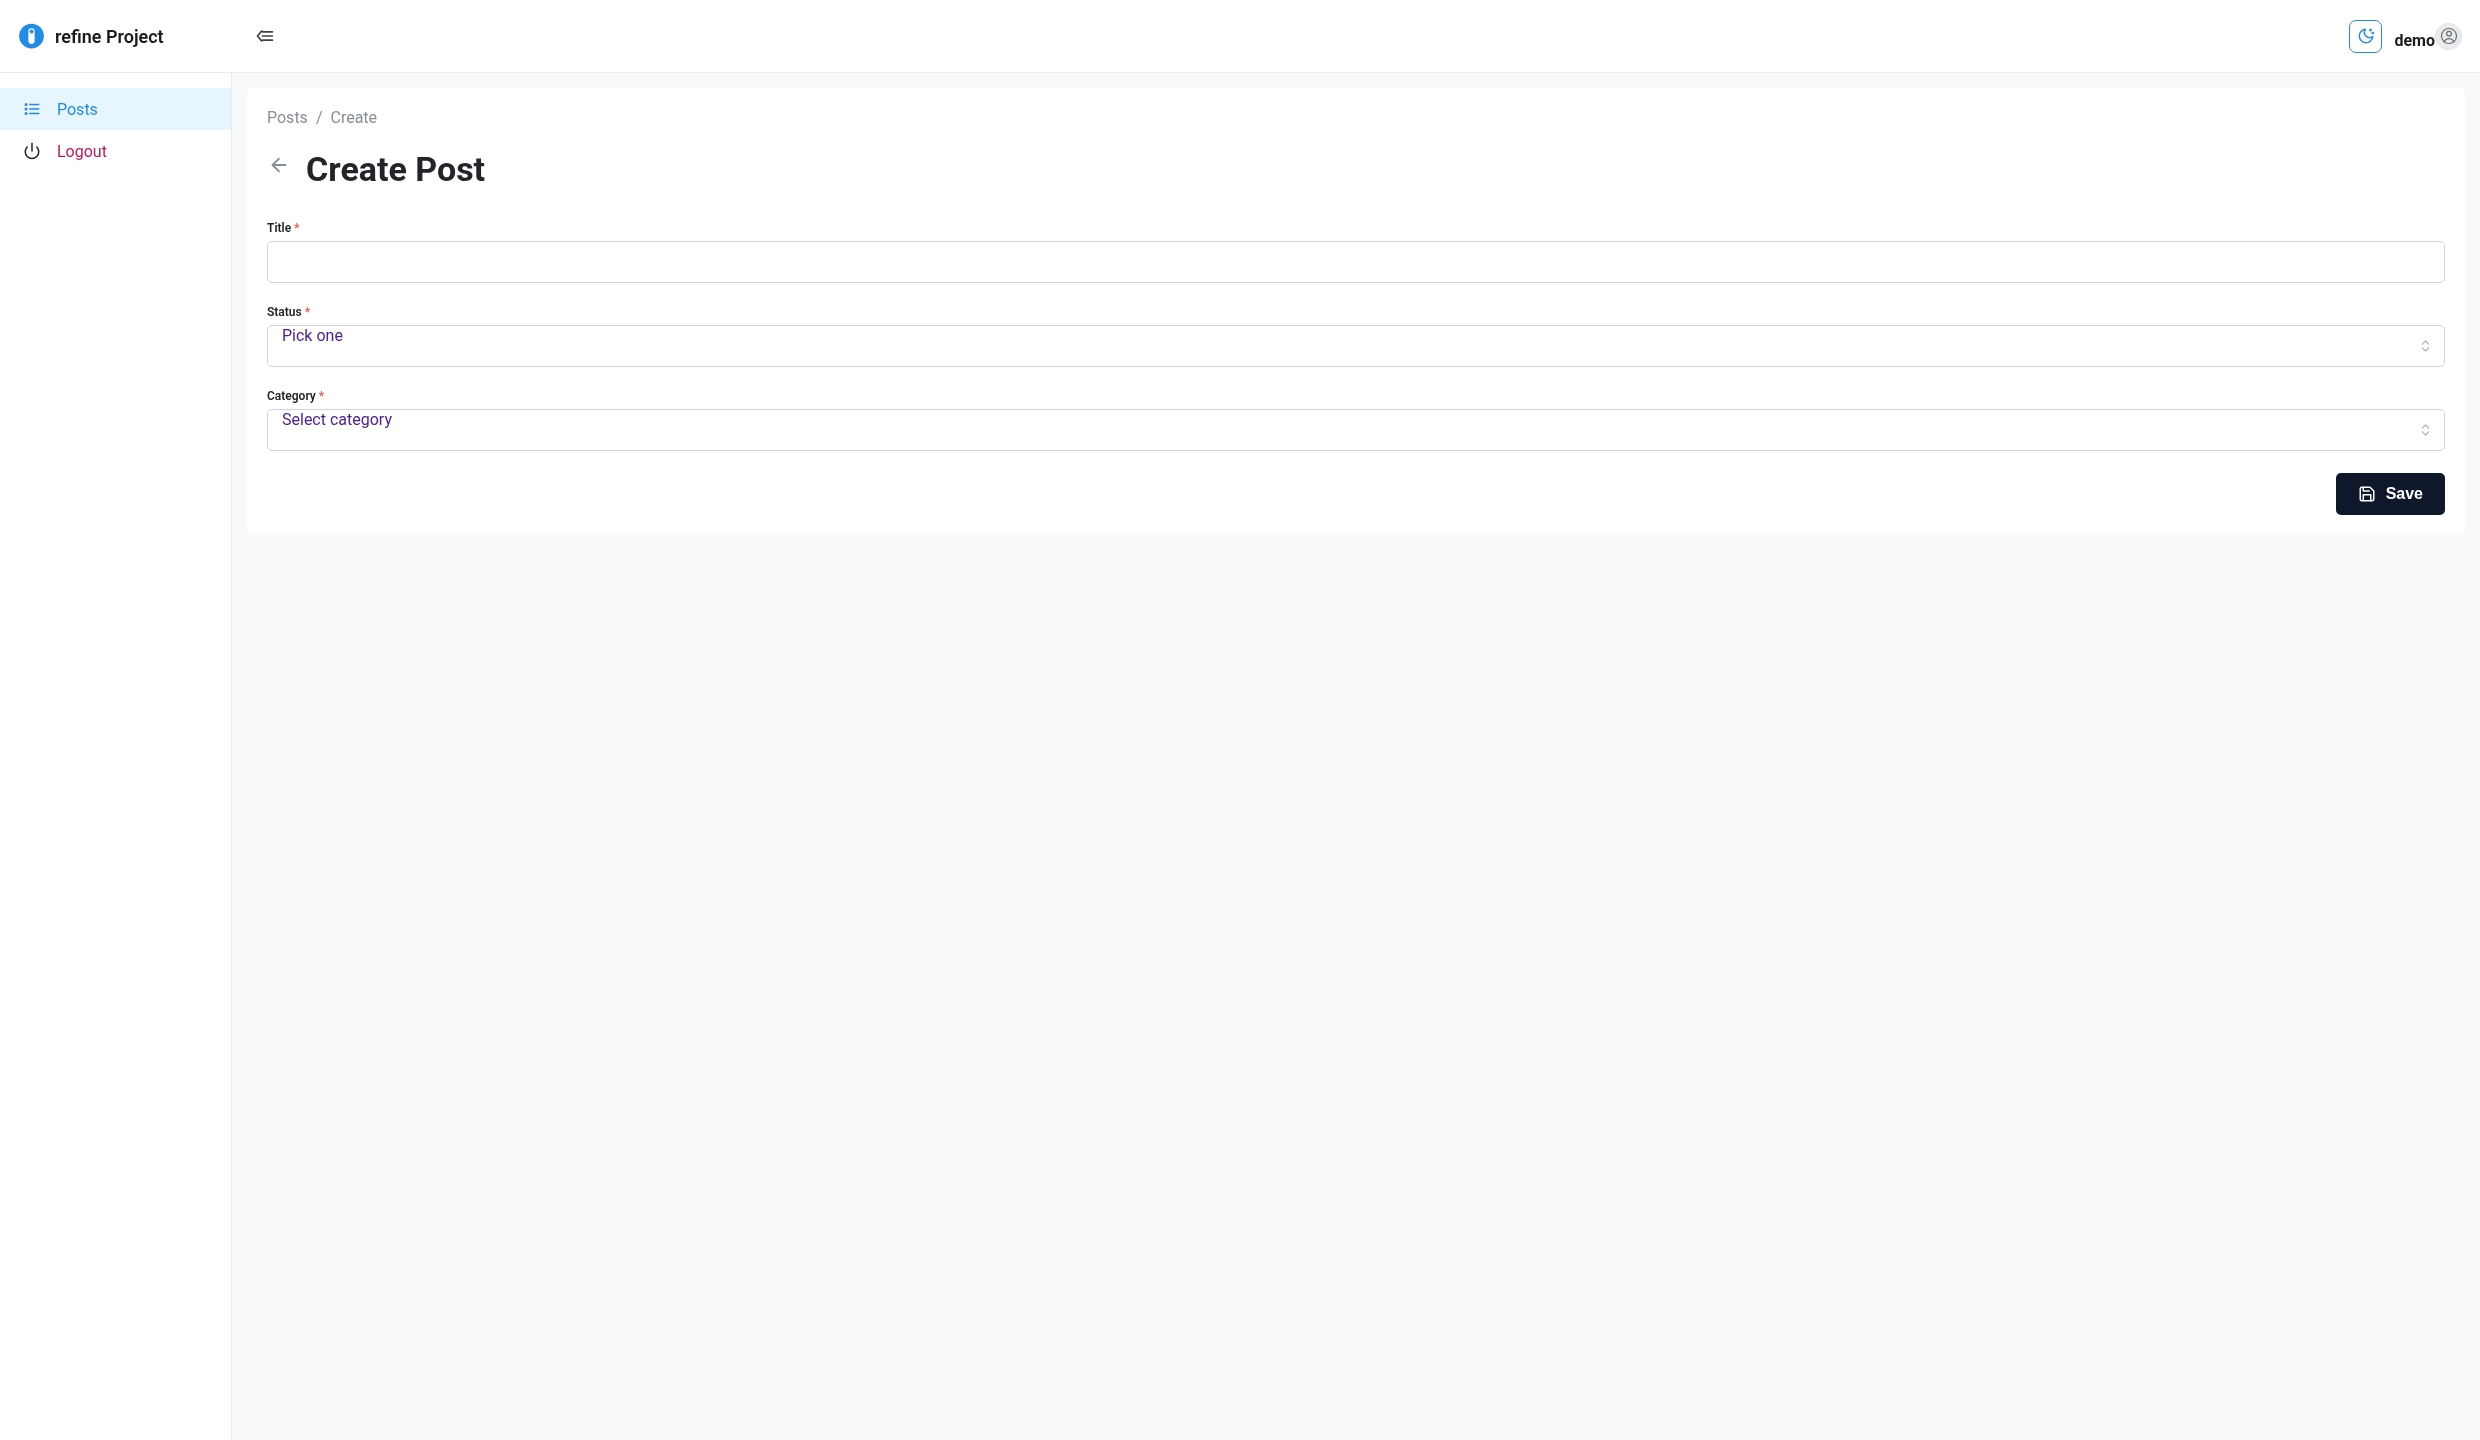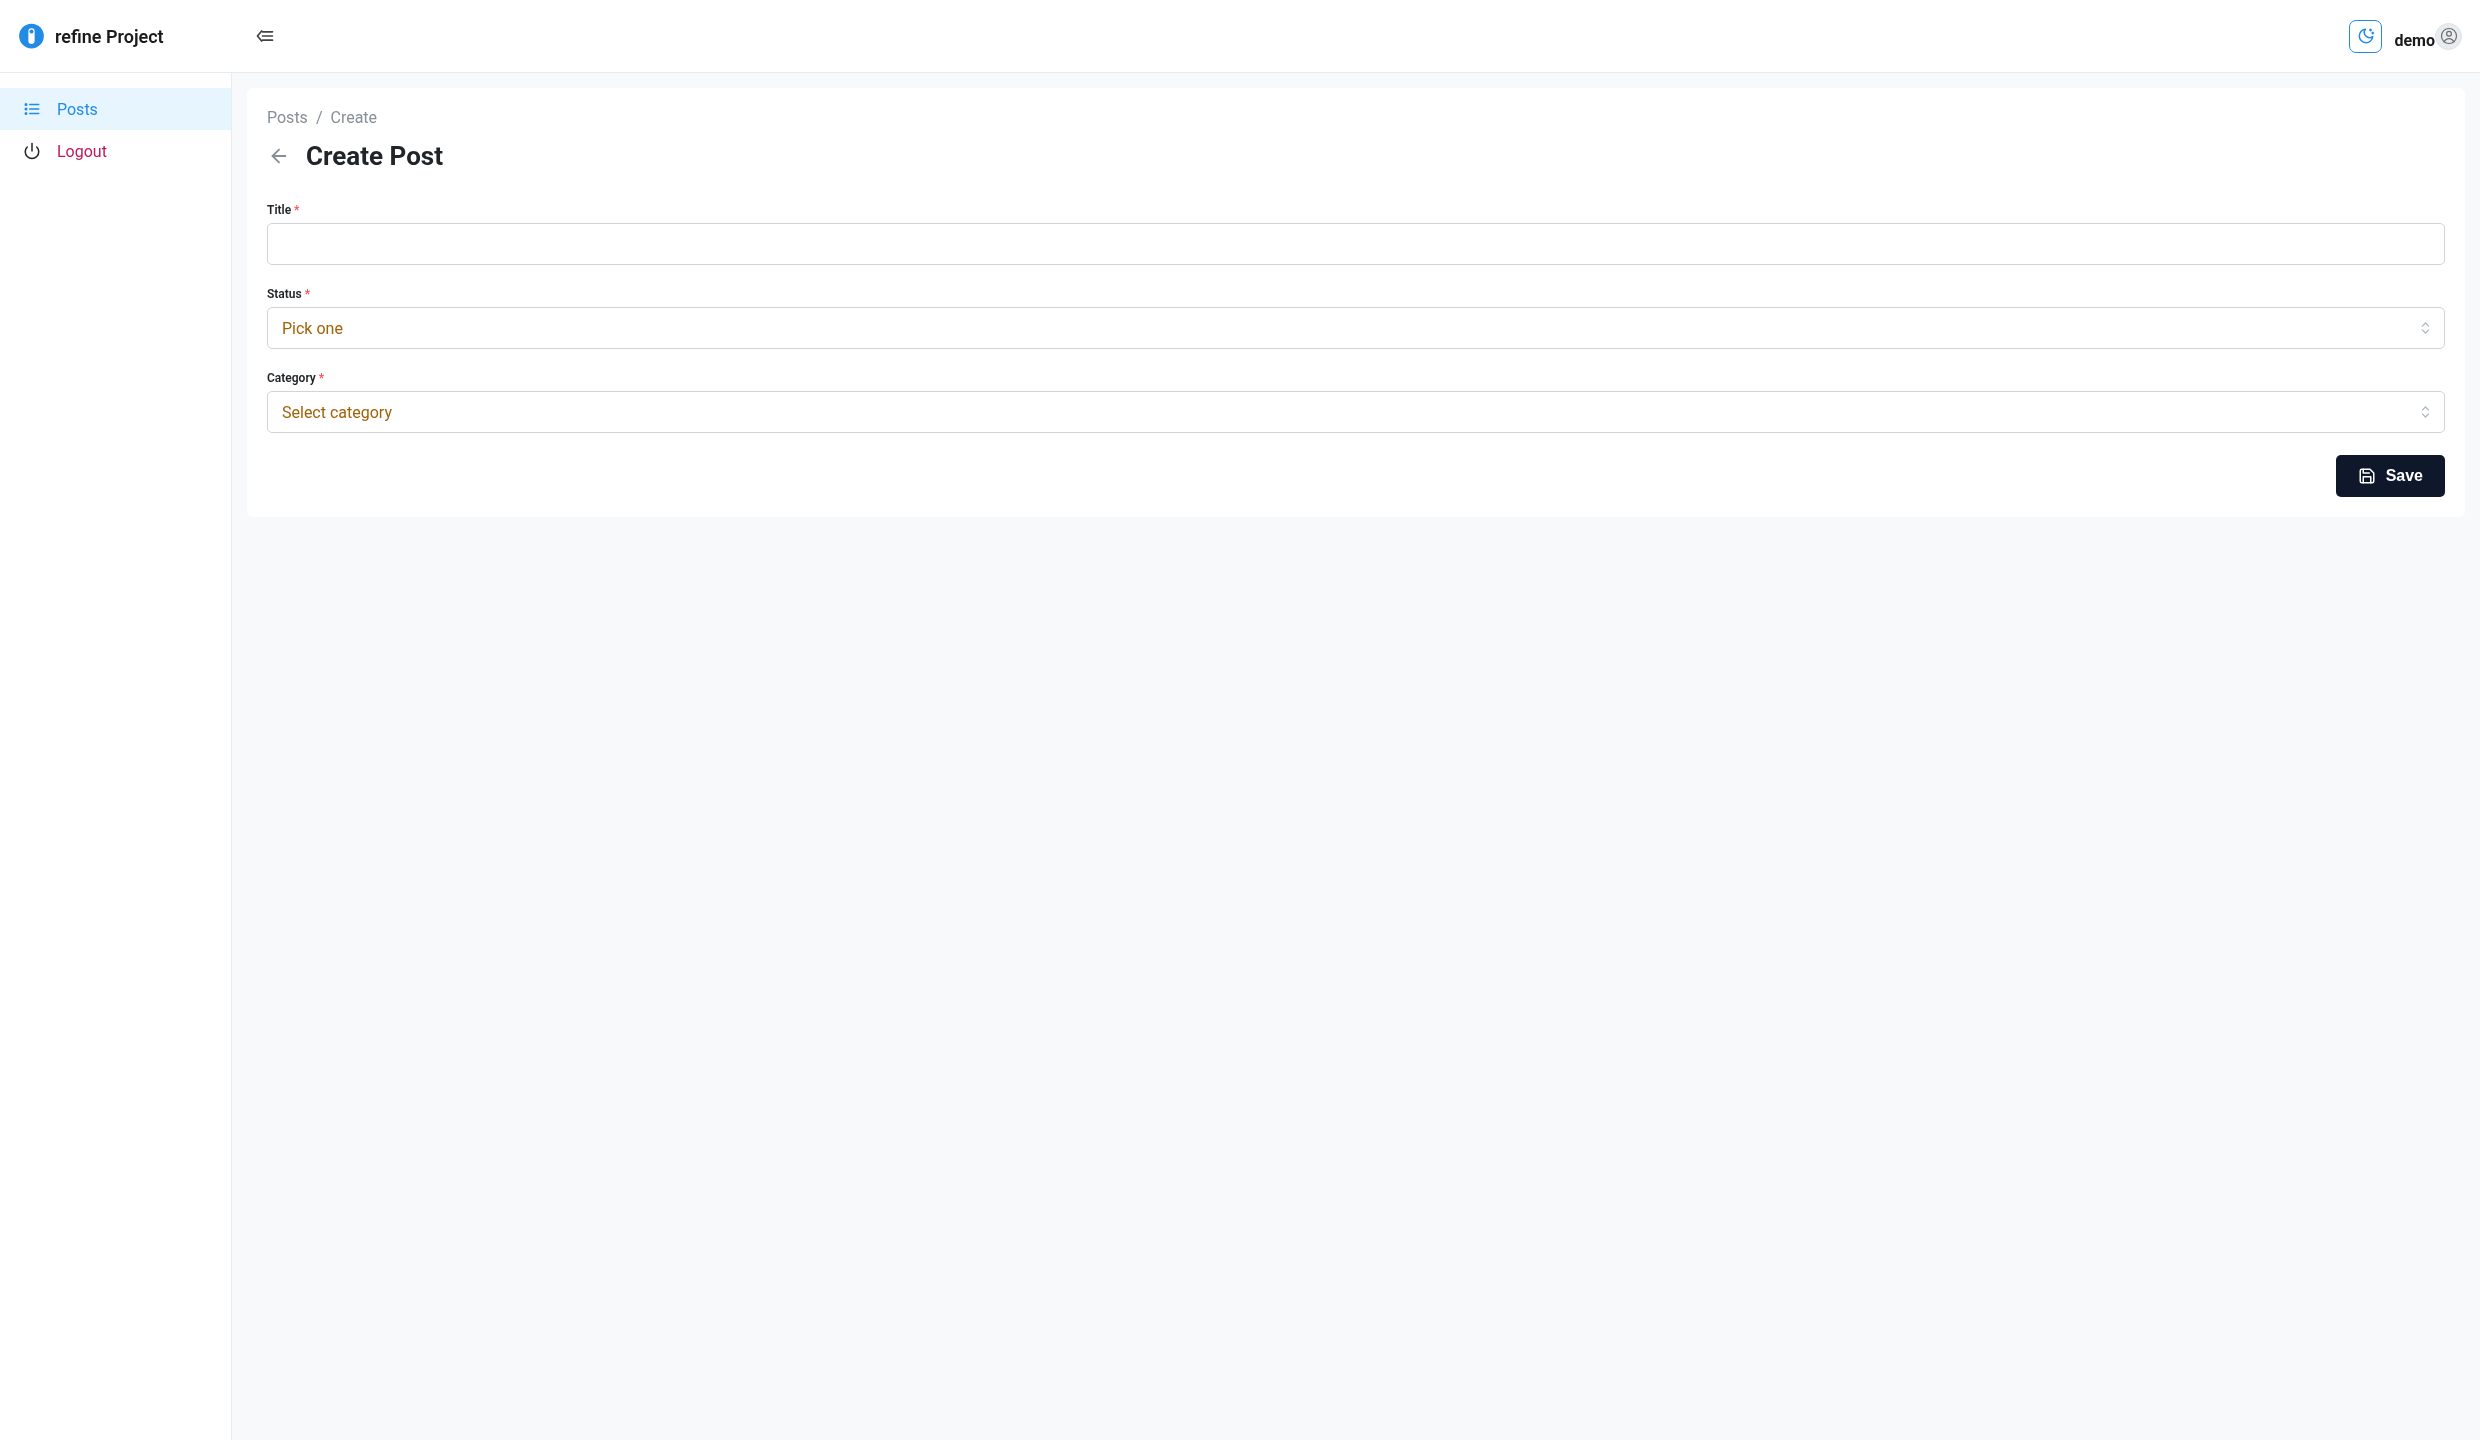--- a/index.html
+++ b/index.html
@@ -56,32 +56,32 @@
     background:#fff; border-radius: 6px; padding: 20px;
   }
   .breadcrumb { display:flex; gap:8px; color:#868e96; font-size:16px; margin-bottom:14px; }
   .breadcrumb a { color:#868e96; text-decoration:none; }
 
   .page-head { display:flex; align-items:center; gap:15px; margin-bottom:28px; }
   .back-btn {
     border:none; background:transparent; cursor:pointer; color:#868e96;
     width:24px; height:24px; display:flex; align-items:center; justify-content:center;
   }
-  .page-title { font-size:26px; font-weight:700; }
+  .page-title { font-size:34px; font-weight:700;margin-top:8px; }
 
   .form-group { margin-bottom: 18px; }
   .form-label { font-size:12px; font-weight:600; display:inline-block; margin-bottom:6px; }
   .req { color:#fa5252; margin-left:3px; font-weight:600; }
 
   .text-input, .select-input {
     width:100%; height:42px; border:1px solid #ced4da; border-radius:5px;
     padding: 0 14px; font-size:16px; background:#fff; color:#212529;
   }
   .select-wrap { position:relative; }
-  .select-input { padding-right: 46px; color:#a16207; cursor:pointer; display:flex; align-items:center;}
+  .select-input { padding-right: 46px; color:#4c1d95; cursor:pointer; display:flex; }
   .select-chevrons {
     position:absolute; right:12px; top:50%; transform:translateY(-50%);
     color:#adb5bd; pointer-events:none;
   }
 
   .actions { display:flex; justify-content:flex-end; margin-top: 22px; }
   .save-btn {
     display:inline-flex; align-items:center; gap:10px;
     background:#0f172a; color:#fff; border:none; border-radius:5px;
     height:42px; padding: 0 22px; font-size:16px; font-weight:600; cursor:pointer;

